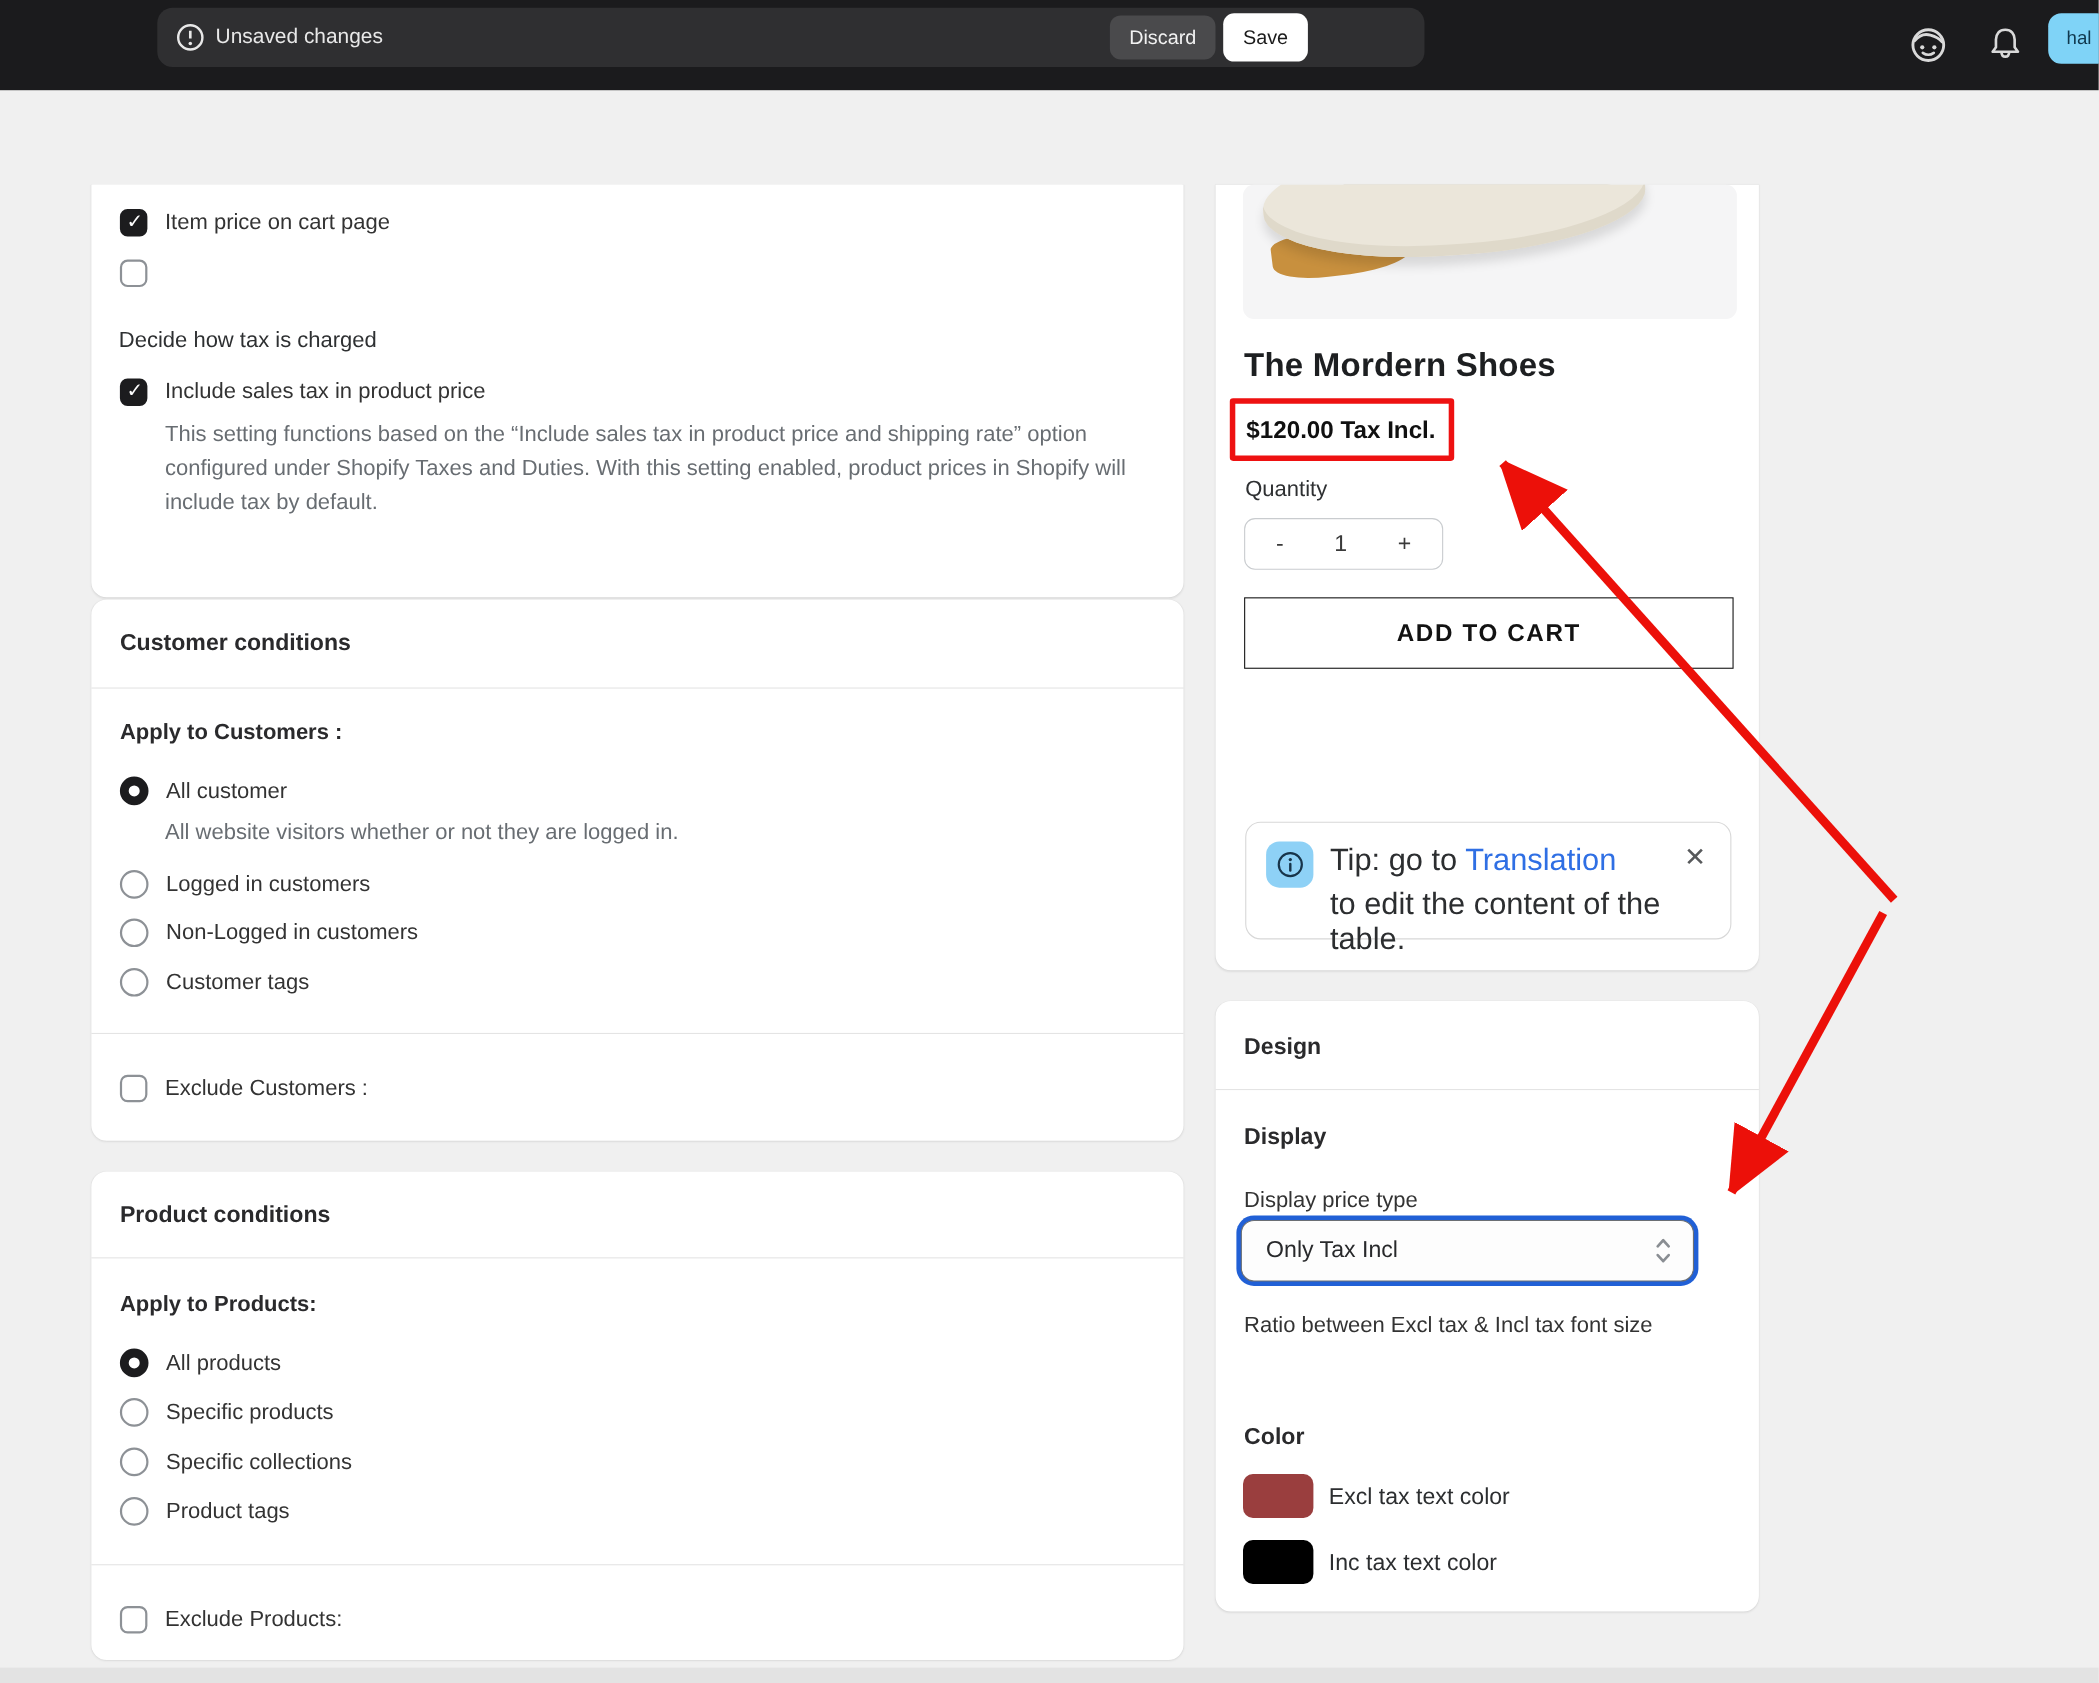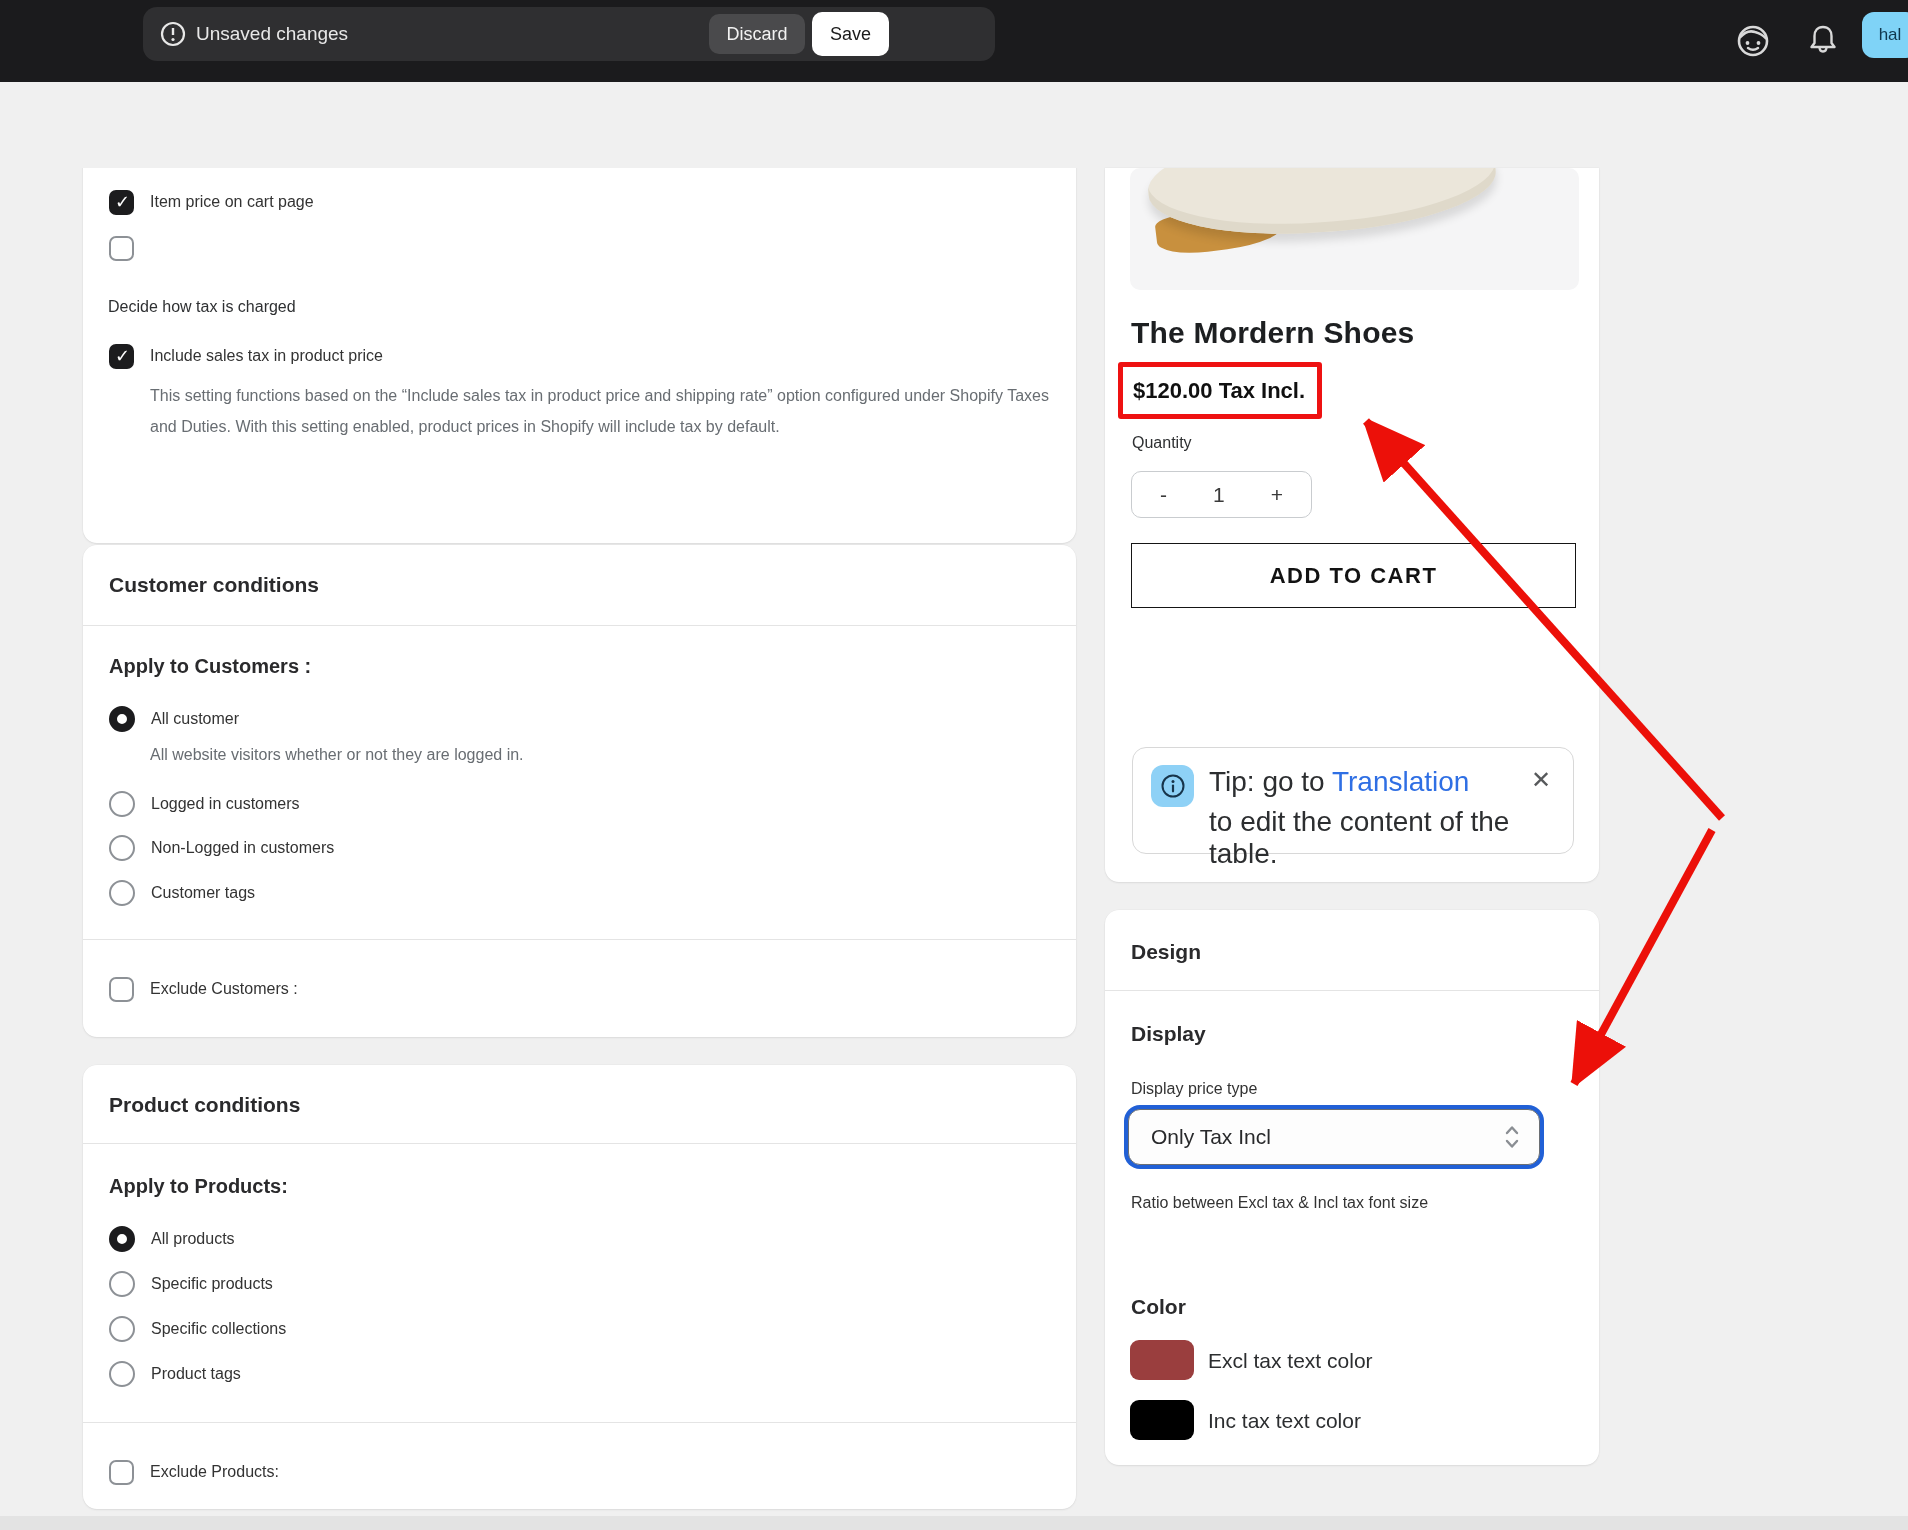--- a/index.html
+++ b/index.html
@@ -5,33 +5,33 @@
   html,body{margin:0;padding:0;}
   body{
     width:1908px;height:1530px;position:relative;overflow:hidden;
     background:#f0f0f0;
     font-family:"Liberation Sans","DejaVu Sans",sans-serif;
     color:#202223;
   }
   .abs{position:absolute;}
   
   .topbar{position:absolute;left:0;top:0;width:1908px;height:82px;background:#1b1b1d;z-index:40;}
-  .savebar-pill{position:absolute;left:143px;top:7px;width:852px;height:54px;background:#2f2f31;border-radius:14px;}
+  .savebar-pill{position:absolute;left:143px;top:7px;width:1152px;height:54px;background:#2f2f31;border-radius:14px;}
   .savebar-text{position:absolute;left:53px;top:16px;font-size:19px;color:#e8e8e8;font-weight:500;}
   .btn-discard{position:absolute;right:190px;top:7px;width:96px;height:40px;background:#4a4a4c;border-radius:10px;
     color:#f2f2f2;font-size:18px;display:flex;align-items:center;justify-content:center;font-weight:500;}
   .btn-save{position:absolute;right:106px;top:5px;width:77px;height:44px;background:#ffffff;border-radius:10px;
     color:#1a1a1a;font-size:18px;display:flex;align-items:center;justify-content:center;font-weight:500;}
   .avatar{position:absolute;left:1862px;top:12px;width:56px;height:46px;background:#7fd3f7;border-radius:12px;
     display:flex;align-items:center;justify-content:center;font-size:17px;color:#10384e;font-weight:500;}
   
   .card{position:absolute;background:#ffffff;border-radius:14px;box-shadow:0 1px 2px rgba(0,0,0,.08),0 0 0 .5px rgba(0,0,0,.03);}
   .divider{position:absolute;left:0;width:100%;height:1px;background:#e4e4e4;}
   .h-card{position:absolute;font-size:21px;font-weight:700;color:#2a2a2c;}
-  .lbl{font-size:16px;color:#333;}
+  .lbl{font-size:20px;color:#333;}
   .lbl-b{font-size:20px;font-weight:700;color:#2a2a2c;}
   .muted{color:#686d72;}
   .row{position:absolute;display:flex;align-items:center;gap:16px;height:28px;}
   
   .chk{width:25px;height:25px;border-radius:7px;border:2px solid #8d9196;background:#fff;box-sizing:border-box;flex:0 0 auto;}
   .chk.checked{background:#1c1c1e;border-color:#1c1c1e;position:relative;}
   .chk.checked::after{content:"✓";position:absolute;left:4px;top:-1px;color:#fff;font-size:18px;font-weight:700;}
   
   .radio{width:26px;height:26px;border-radius:50%;border:2px solid #8d9196;background:#fff;box-sizing:border-box;flex:0 0 auto;}
   .radio.sel{border:8px solid #1c1c1e;}

